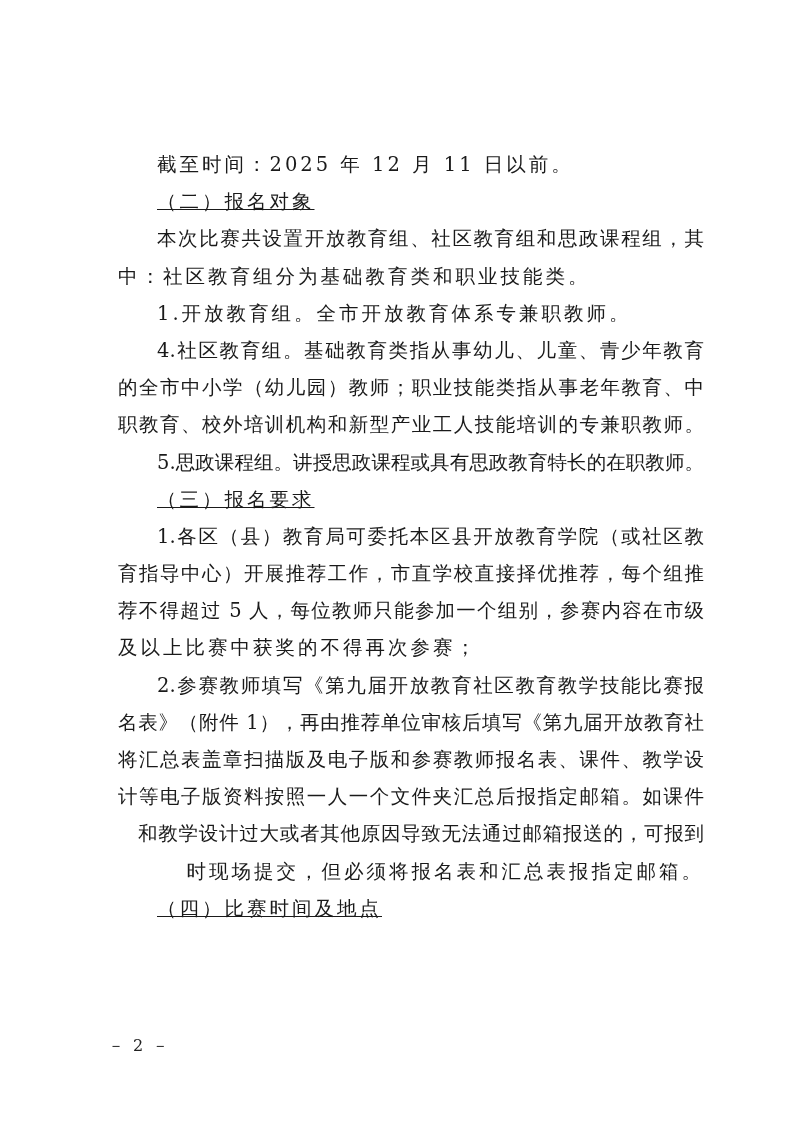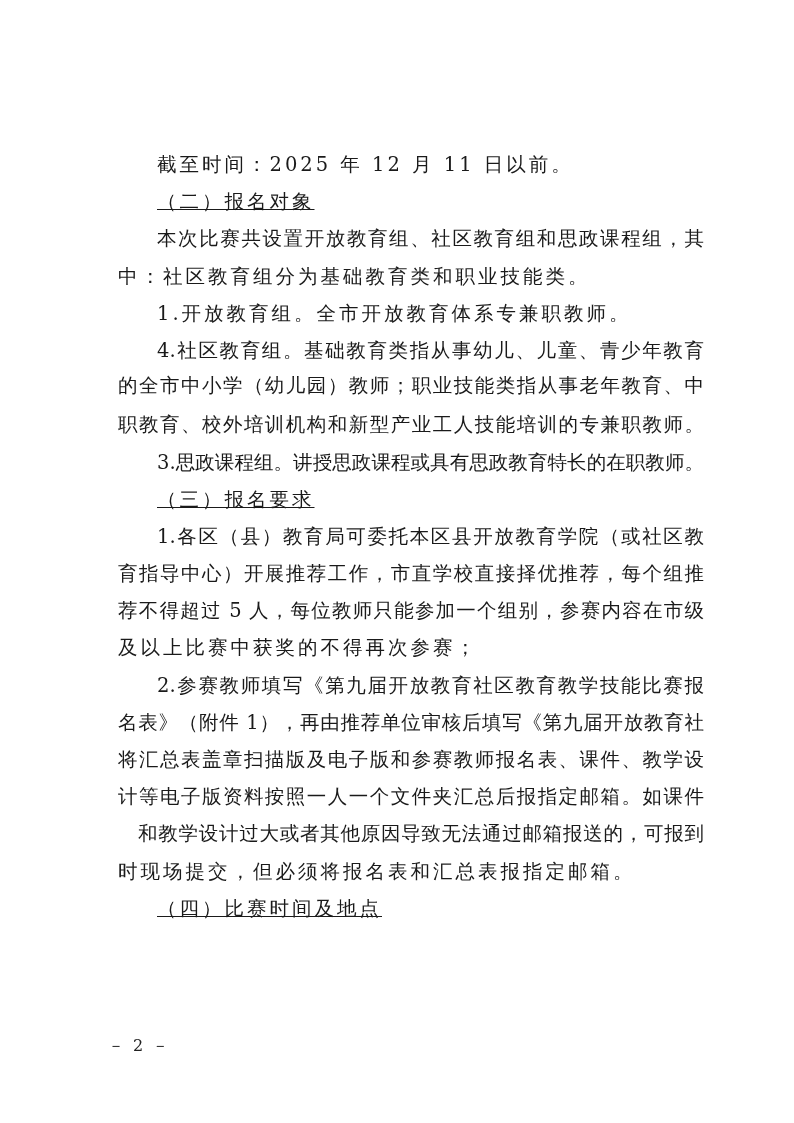--- a/index.html
+++ b/index.html
@@ -67,31 +67,31 @@
 <body>
 
 <div class="page">
   <div class="body-text">
     <div class="line indent left" style="letter-spacing: 3px;"><span class="txt">截至时间：2025 年 12 月 11 日以前。</span></div>
     <div class="line indent left heading" style="letter-spacing: 3px;"><span class="txt">（二）报名对象</span></div>
     <div class="line indent justify" style="letter-spacing: 0px;">本次比赛共设置开放教育组、社区教育组和思政课程组，其</div>
     <div class="line left" style="letter-spacing: 3px;">中：社区教育组分为基础教育类和职业技能类。</div>
     <div class="line indent left" style="letter-spacing: 3px;">1.开放教育组。全市开放教育体系专兼职教师。</div>
     <div class="line indent justify" style="letter-spacing: 0px;">4.社区教育组。基础教育类指从事幼儿、儿童、青少年教育</div>
-    <div class="line justify" style="letter-spacing: 0px; font-family: Liberation Mono, monospace;">的全市中小学（幼儿园）教师；职业技能类指从事老年教育、中</div>
+    <div class="line justify" style="letter-spacing: 0px;">的全市中小学（幼儿园）教师；职业技能类指从事老年教育、中</div>
     <div class="line justify" style="letter-spacing: 0px;">职教育、校外培训机构和新型产业工人技能培训的专兼职教师。</div>
-    <div class="line indent justify" style="letter-spacing: 0px;">3.思政课程组。讲授思政课程或具有思政教育特长的在职教师。</div>
+    <div class="line indent justify" style="letter-spacing: 0px;">5.思政课程组。讲授思政课程或具有思政教育特长的在职教师。</div>
     <div class="line indent left heading" style="letter-spacing: 3px;">（三）报名要求</div>
     <div class="line indent justify" style="letter-spacing: 0px;">1.各区（县）教育局可委托本区县开放教育学院（或社区教</div>
     <div class="line justify" style="letter-spacing: 0px;">育指导中心）开展推荐工作，市直学校直接择优推荐，每个组推</div>
     <div class="line justify" style="letter-spacing: 0px;">荐不得超过 5 人，每位教师只能参加一个组别，参赛内容在市级</div>
     <div class="line left" style="letter-spacing: 3px;">及以上比赛中获奖的不得再次参赛；</div>
     <div class="line indent justify" style="letter-spacing: 0px;">2.参赛教师填写《第九届开放教育社区教育教学技能比赛报</div>
     <div class="line justify" style="letter-spacing: 0px;">名表》（附件 1），再由推荐单位审核后填写《第九届开放教育社</div>
     <div class="line justify" style="letter-spacing: 0px;">将汇总表盖章扫描版及电子版和参赛教师报名表、课件、教学设</div>
     <div class="line justify" style="letter-spacing: 0px;">计等电子版资料按照一人一个文件夹汇总后报指定邮箱。如课件</div>
     <div class="line justify" style="letter-spacing: 0px; margin-left: 20px;">和教学设计过大或者其他原因导致无法通过邮箱报送的，可报到</div>
-    <div class="line left" style="letter-spacing: 3px;">时现场提交，但必须将报名表和汇总表报指定邮箱。</div>
+    <div class="line left" style="letter-spacing: 3px; text-align: right;">时现场提交，但必须将报名表和汇总表报指定邮箱。</div>
     <div class="line indent left heading" style="letter-spacing: 3px;">（四）比赛时间及地点</div>
   </div>
 
   <div class="page-number">－ 2 －</div>
 </div>
 
 </body></html>

